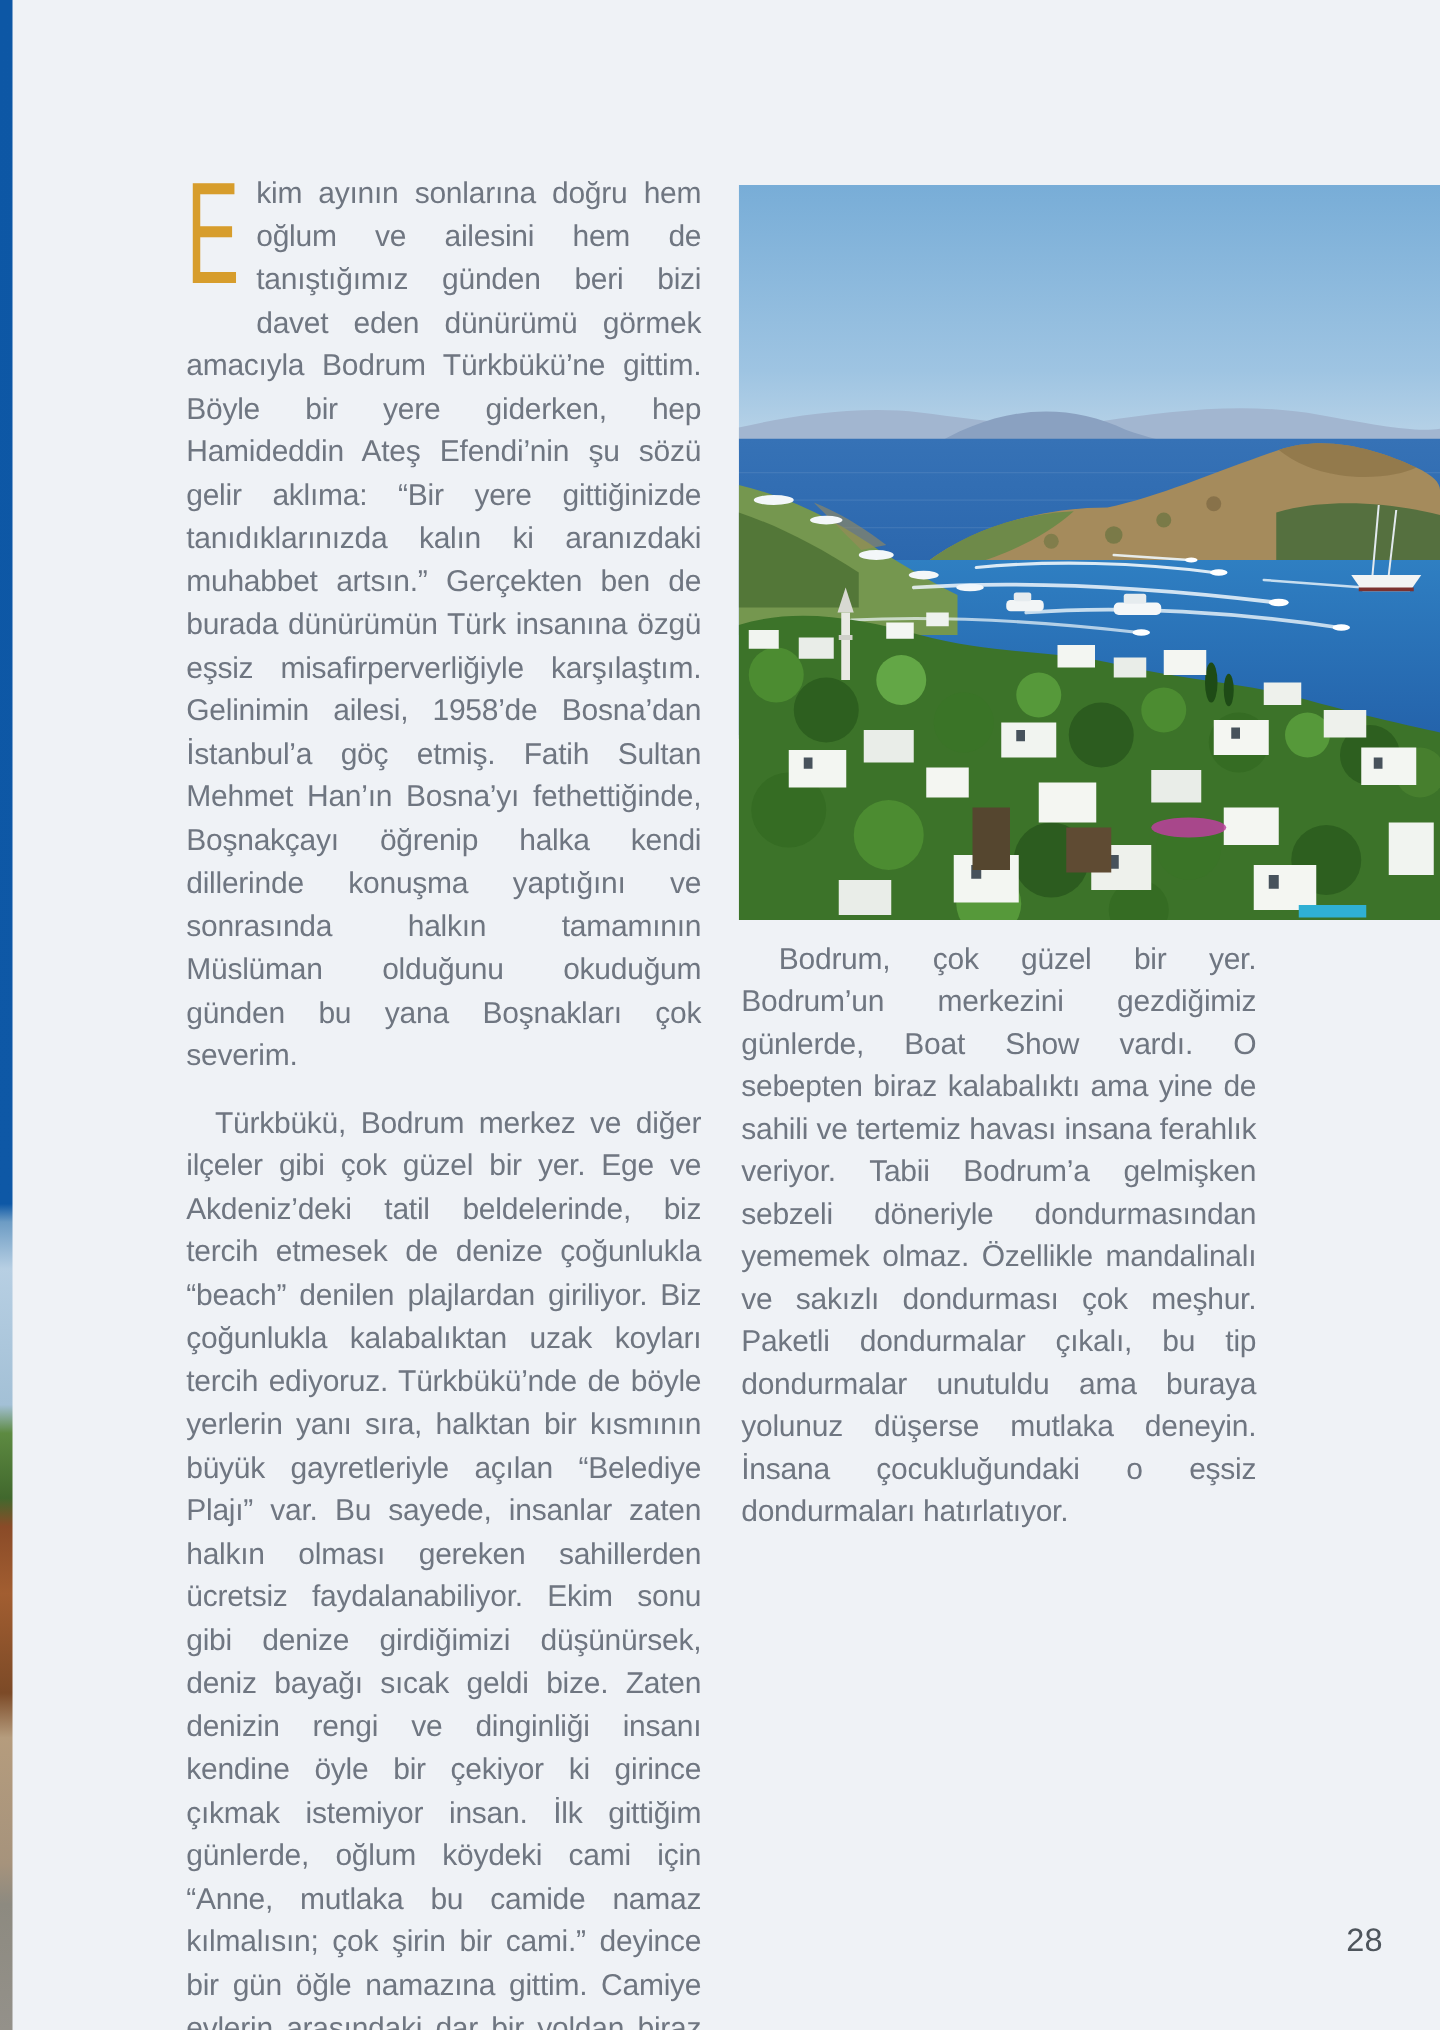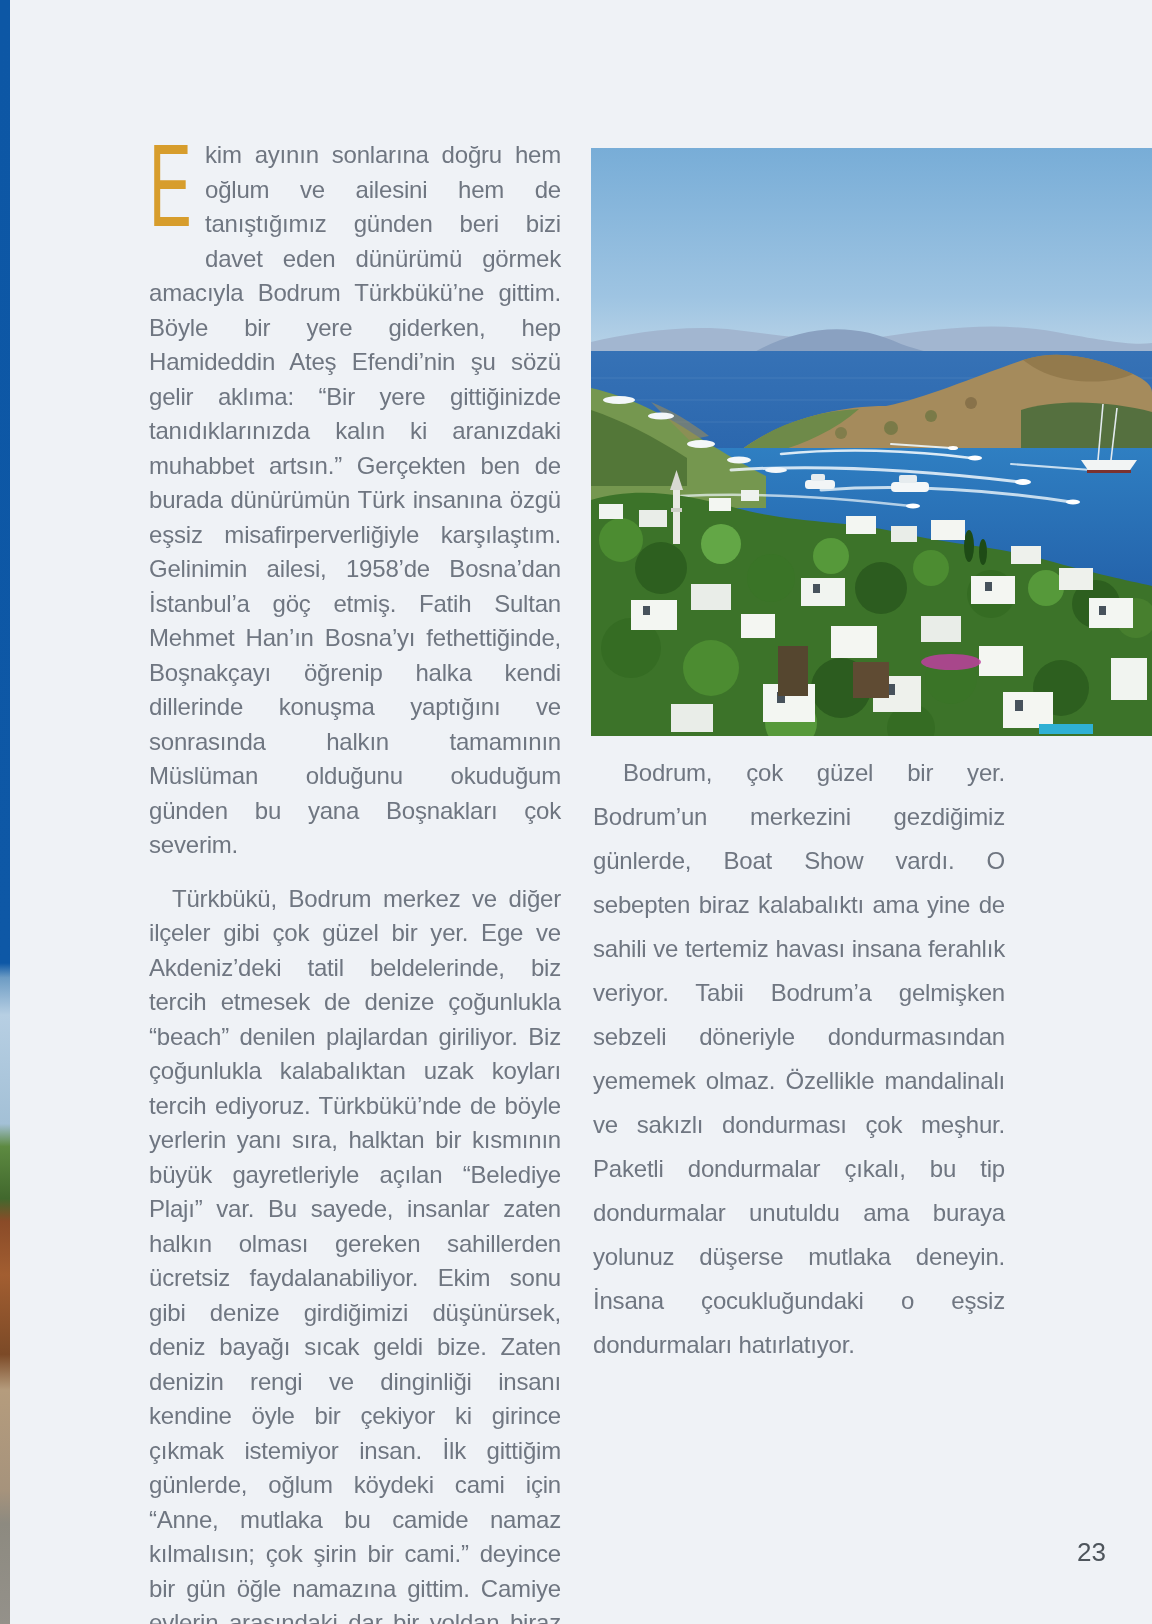--- a/index.html
+++ b/index.html
@@ -27,21 +27,21 @@
   }
   .col-right-text{
     position:absolute;left:593px;top:751px;width:412px;
   }
   .para{
     margin:0 0 19px 0;
     font-size:24px;line-height:34.5px;
     text-align:justify;text-justify:inter-word;
     letter-spacing:-0.2px;
   }
-  .col-right-text .para{line-height:44px;margin-bottom:33px;}
+  .col-right-text .para{line-height:34px;margin-bottom:33px;}
   .para.indent{text-indent:23px;}
   .col-right-text .para.indent{text-indent:30px;}
   .dropcap{
     float:left;width:52px;height:100px;margin:4px 4px 0 0;
     font-size:116px;line-height:88px;
     color:#d79d2c;
     transform:scaleX(.55);transform-origin:0 0;
   }
   .photo{
     position:absolute;left:591px;top:148px;width:561px;height:588px;margin:0;
@@ -219,15 +219,15 @@
 
   <div class="col-left">
     <p class="para"><span class="dropcap">E</span><span>kim ayının sonlarına doğru hem oğlum ve ailesini hem de tanıştığımız günden beri bizi davet eden dünürümü görmek amacıyla Bodrum Türkbükü’ne gittim. Böyle bir yere giderken, hep Hamideddin Ateş Efendi’nin şu sözü gelir aklıma: “Bir yere gittiğinizde tanıdıklarınızda kalın ki aranızdaki muhabbet artsın.” Gerçekten ben de burada dünürümün Türk insanına özgü eşsiz misafirperverliğiyle karşılaştım. Gelinimin ailesi, 1958’de Bosna’dan İstanbul’a göç etmiş. Fatih Sultan Mehmet Han’ın Bosna’yı fethettiğinde, Boşnakçayı öğrenip halka kendi dillerinde konuşma yaptığını ve sonrasında halkın tamamının Müslüman olduğunu okuduğum günden bu yana Boşnakları çok severim.</span></p>
     <p class="para indent">Türkbükü, Bodrum merkez ve diğer ilçeler gibi çok güzel bir yer. Ege ve Akdeniz’deki tatil beldelerinde, biz tercih etmesek de denize çoğunlukla “beach” denilen plajlardan giriliyor. Biz çoğunlukla kalabalıktan uzak koyları tercih ediyoruz. Türkbükü’nde de böyle yerlerin yanı sıra, halktan bir kısmının büyük gayretleriyle açılan “Belediye Plajı” var. Bu sayede, insanlar zaten halkın olması gereken sahillerden ücretsiz faydalanabiliyor. Ekim sonu gibi denize girdiğimizi düşünürsek, deniz bayağı sıcak geldi bize. Zaten denizin rengi ve dinginliği insanı kendine öyle bir çekiyor ki girince çıkmak istemiyor insan. İlk gittiğim günlerde, oğlum köydeki cami için “Anne, mutlaka bu camide namaz kılmalısın; çok şirin bir cami.” deyince bir gün öğle namazına gittim. Camiye evlerin arasındaki dar bir yoldan biraz yokuş çıkılarak gidiliyor ve cami doğal olarak deniz manzaralı. Gerçekten şirin bir camiydi.</p>
   </div>
 
   <div class="col-right-text">
     <p class="para indent">Bodrum, çok güzel bir yer. Bodrum’un merkezini gezdiğimiz günlerde, Boat Show vardı. O sebepten biraz kalabalıktı ama yine de sahili ve tertemiz havası insana ferahlık veriyor. Tabii Bodrum’a gelmişken sebzeli döneriyle dondurmasından yememek olmaz. Özellikle mandalinalı ve sakızlı dondurması çok meşhur. Paketli dondurmalar çıkalı, bu tip dondurmalar unutuldu ama buraya yolunuz düşerse mutlaka deneyin. İnsana çocukluğundaki o eşsiz dondurmaları hatırlatıyor.</p>
   </div>
 
-  <div class="page-number">23</div>
+  <div class="page-number">28</div>
 
 </div>
 
 </body></html>

